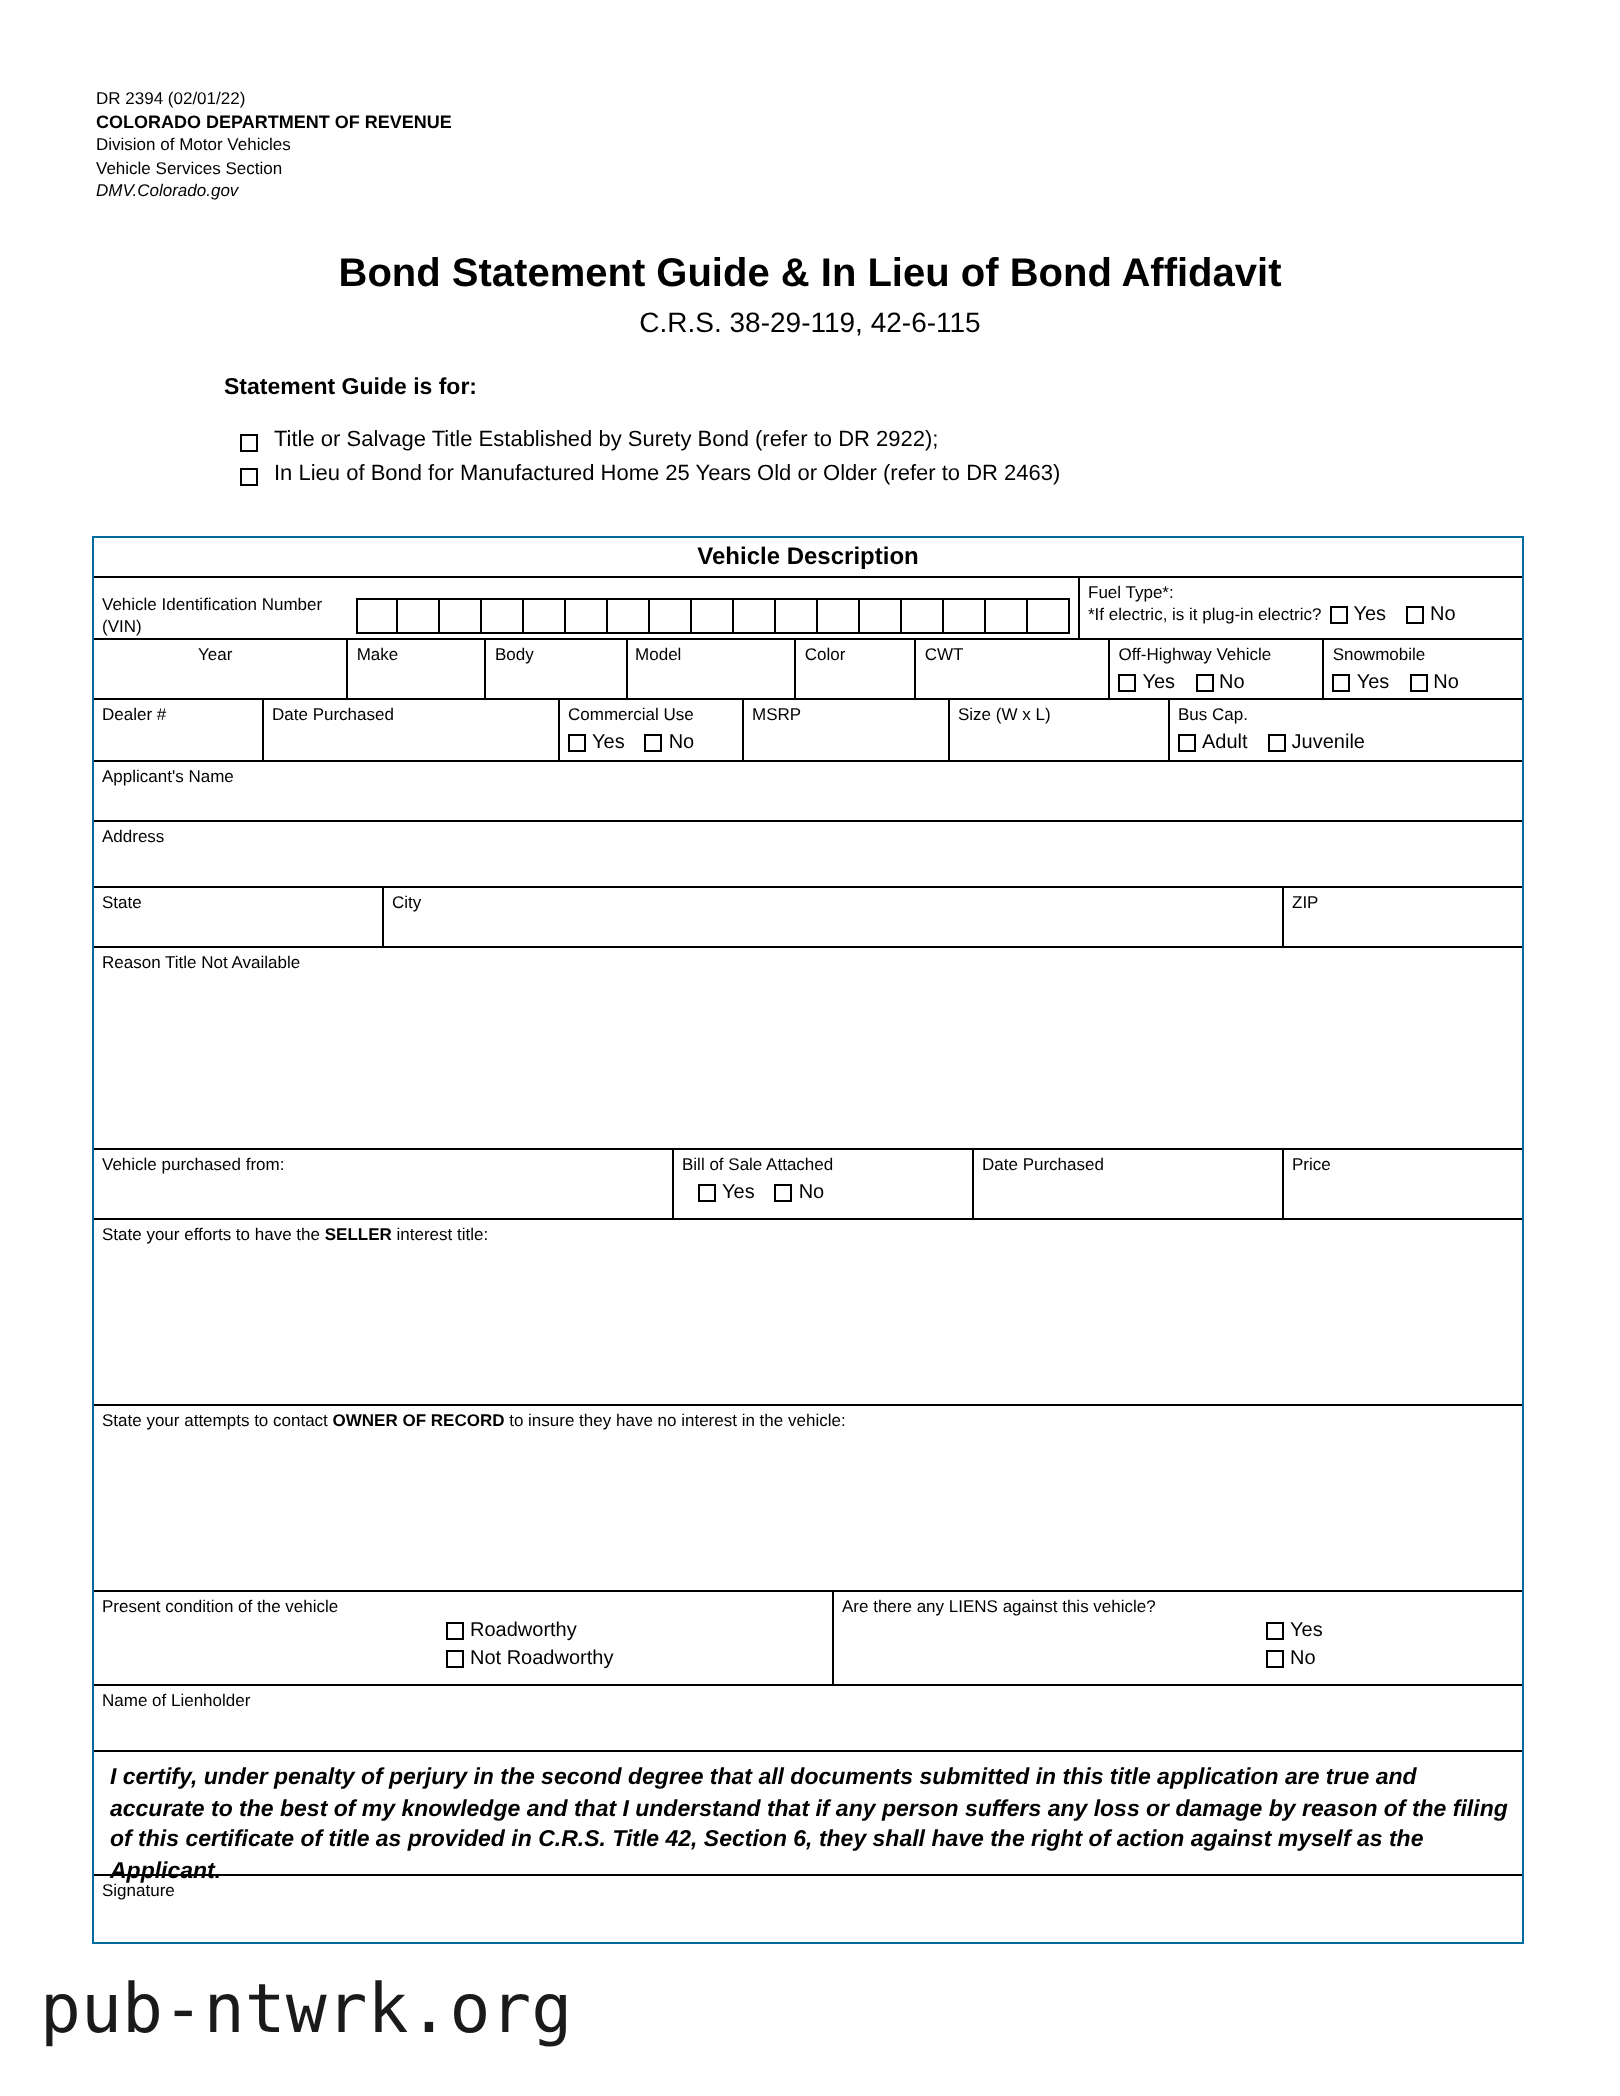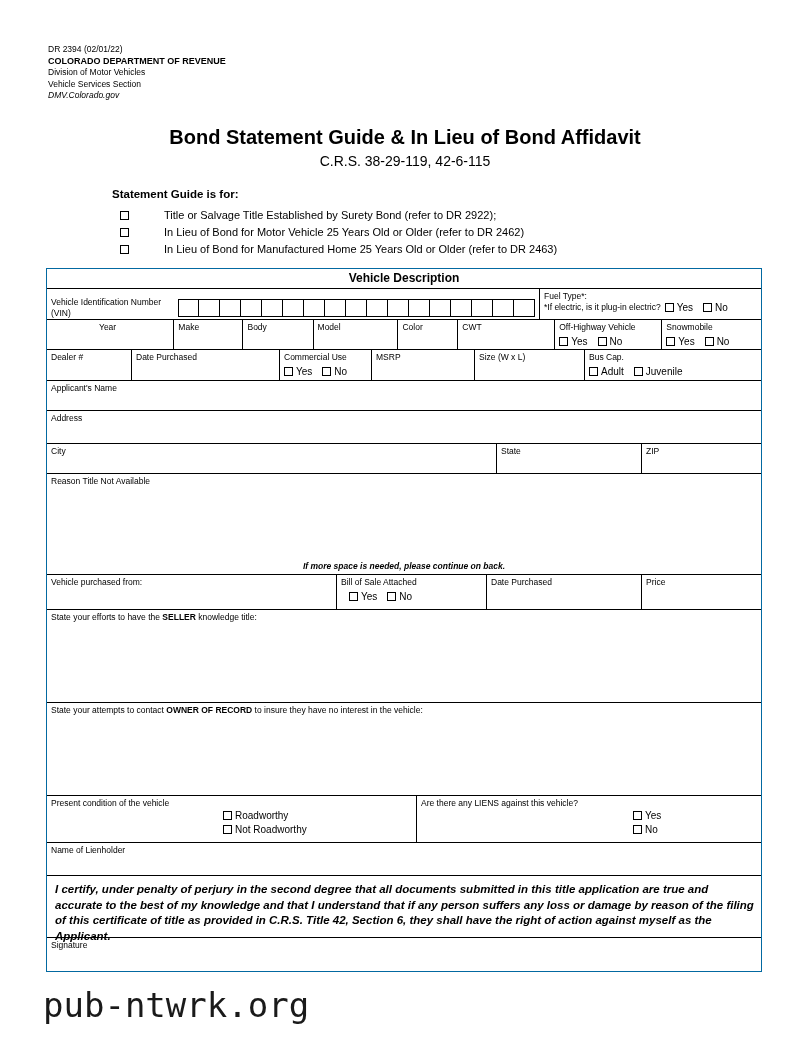--- a/index.html
+++ b/index.html
@@ -62,23 +62,22 @@
     font-weight: bold;
   }
   .guide-list {
     position: absolute;
     left: 120px;
     top: 209px;
     font-size: 11px;
   }
   .guide-row {
     display: flex;
-    align-items: flex-start;
+    align-items: flex-end;
     height: 17px;
-    gap: 27px;
   }
   .guide-row .cb { margin-top: 2px; margin-right: 8px; }
 
   
   .cb {
     display: inline-block;
     width: 9px;
     height: 9px;
     border: 1px solid #000;
     box-sizing: border-box;
@@ -142,21 +141,21 @@
   .certify {
     font-size: 11.5px;
     font-style: italic;
     font-weight: bold;
     line-height: 15.5px;
     padding: 6px 6px 6px 8px;
   }
 
   .watermark {
     position: absolute;
-    left: 43px;
+    left: 20px;
     top: 985px;
     font-family: "DejaVu Sans Mono", monospace;
     font-size: 34px;
     color: #1a1a1a;
     letter-spacing: 0px;
   }
 </style>
 </head>
 <body>
 
@@ -174,24 +173,20 @@
   <div class="subtitle">C.R.S. 38-29-119, 42-6-115</div>
 
   <div class="guide-label">Statement Guide is for:</div>
   <div class="guide-list">
     <div class="guide-row">
       <span class="cb"></span>
       <span>Title or Salvage Title Established by Surety Bond (refer to DR 2922);</span>
     </div>
     <div class="guide-row">
       <span class="cb"></span>
-      <span>In Lieu of Bond for Motor Vehicle 25 Years Old or Older (refer to DR 2462)</span>
-    </div>
-    <div class="guide-row">
-      <span class="cb"></span>
       <span>In Lieu of Bond for Manufactured Home 25 Years Old or Older (refer to DR 2463)</span>
     </div>
   </div>
 
   <div class="form">
 
     <div class="band-title">Vehicle Description</div>
 
     <div class="row" style="height:31px;">
       <div class="cell" style="width:493px;">
@@ -328,35 +323,34 @@
       </div>
     </div>
 
     <div class="row" style="height:33px;">
       <div class="cell" style="width:714px;">
         <div class="lbl">Address</div>
       </div>
     </div>
 
     <div class="row" style="height:30px;">
+      <div class="cell" style="width:145px;">
+        <div class="lbl">State</div>
+      </div>
       <div class="cell" style="width:450px;">
         <div class="lbl">City</div>
       </div>
-      <div class="cell" style="width:145px;">
-        <div class="lbl">State</div>
-      </div>
       <div class="cell" style="width:119px;">
         <div class="lbl">ZIP</div>
       </div>
     </div>
 
     <div class="row" style="height:101px;">
       <div class="cell" style="width:714px;">
         <div class="lbl">Reason Title Not Available</div>
-        <div class="italic-note" style="position:absolute;left:0;right:0;bottom:3px;">If more space is needed, please continue on back.</div>
       </div>
     </div>
 
     <div class="row" style="height:35px;">
       <div class="cell" style="width:290px;">
         <div class="lbl">Vehicle purchased from:</div>
       </div>
       <div class="cell" style="width:150px;">
         <div class="lbl">Bill of Sale Attached</div>
         <div class="inline-cbs" style="margin-left:8px;">
@@ -373,21 +367,21 @@
       <div class="cell" style="width:155px;">
         <div class="lbl">Date Purchased</div>
       </div>
       <div class="cell" style="width:119px;">
         <div class="lbl">Price</div>
       </div>
     </div>
 
     <div class="row" style="height:93px;">
       <div class="cell" style="width:714px;">
-        <div class="lbl-b"><span>State your efforts to have the </span><b>SELLER</b><span> knowledge title:</span></div>
+        <div class="lbl-b"><span>State your efforts to have the </span><b>SELLER</b><span> interest title:</span></div>
       </div>
     </div>
 
     <div class="row" style="height:93px;">
       <div class="cell" style="width:714px;">
         <div class="lbl-b"><span>State your attempts to contact </span><b>OWNER OF RECORD</b><span> to insure they have no interest in the vehicle:</span></div>
       </div>
     </div>
 
     <div class="row" style="height:47px;">

